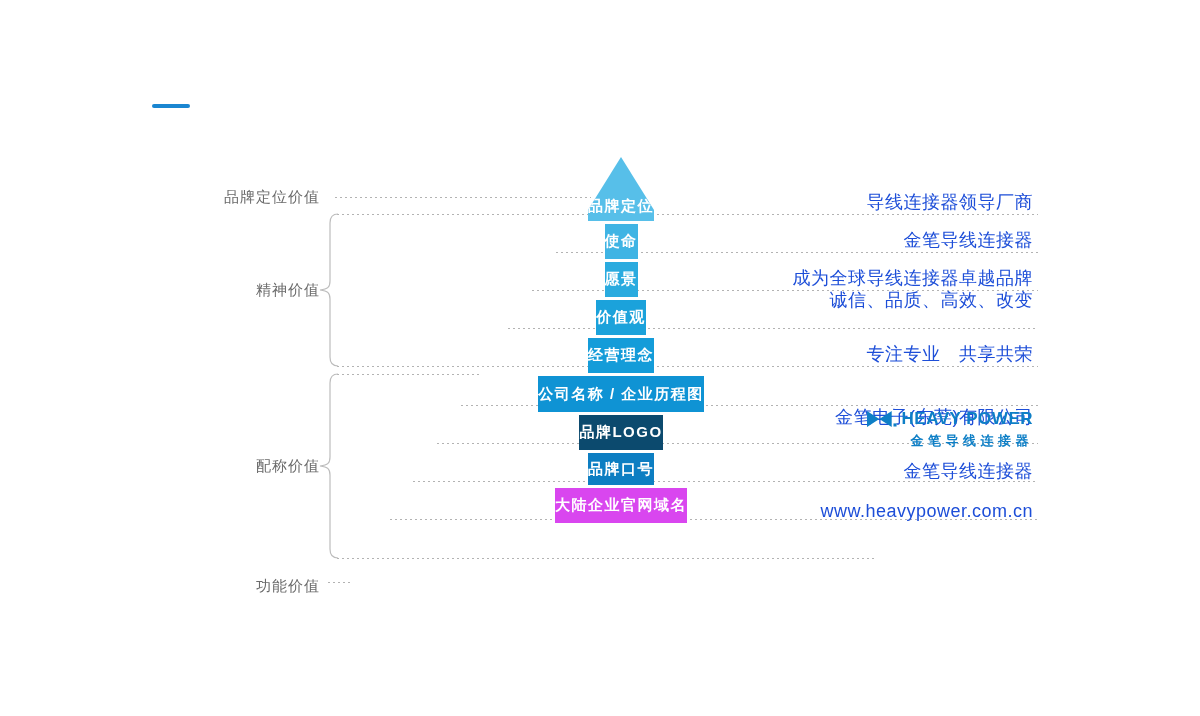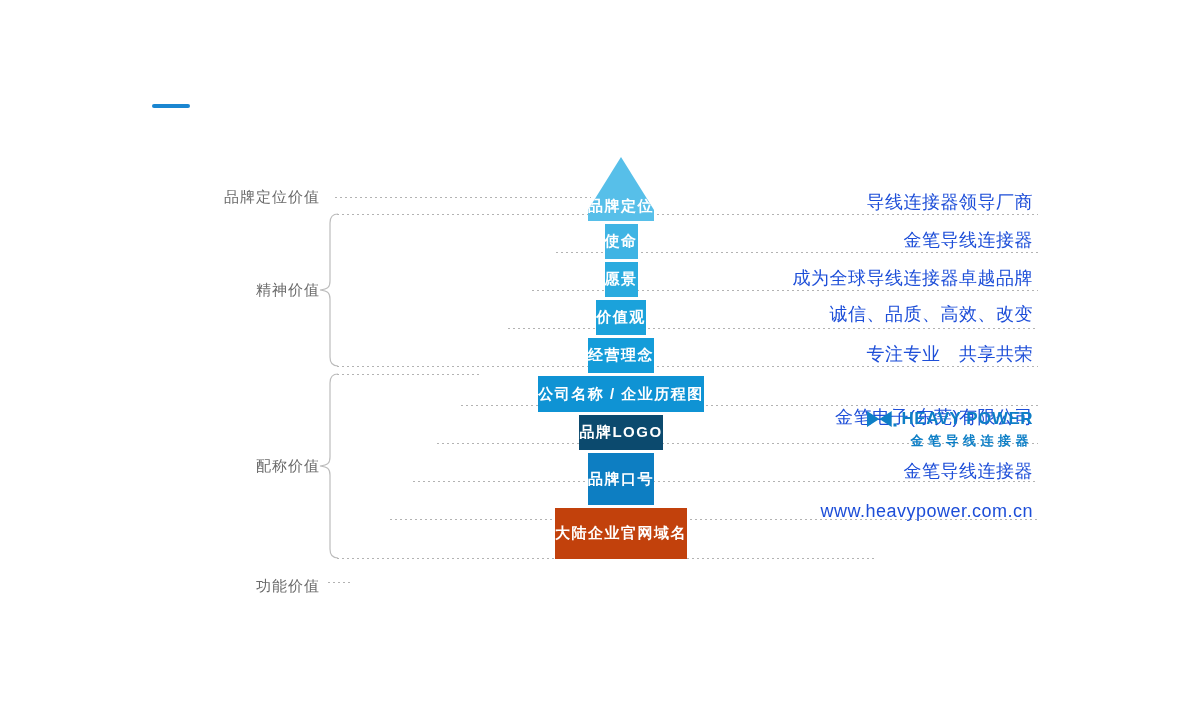--- a/index.html
+++ b/index.html
@@ -90,25 +90,25 @@
       </div>
     <div class="gap"></div>
     <div class="band" style="height: 36px; background: rgb(15, 147, 212);">
         <span>公司名称 / 企业历程图</span>
       </div>
     <div class="gap"></div>
     <div class="band" style="height: 35px; background: #0c4a6e;">
         <span>品牌LOGO</span>
       </div>
     <div class="gap"></div>
-    <div class="band" style="height: 52px; background: rgb(13, 126, 194);">
+    <div class="band" style="height: 32px; background: rgb(13, 126, 194);">
         <span>品牌口号</span>
       </div>
     <div class="gap"></div>
-    <div class="band" style="height: 51px; background: #c2410c;">
+    <div class="band" style="height: 35px; background: #d946ef;">
         <span>大陆企业官网域名</span>
       </div>
     <div class="gap"></div>
     <div class="gap"></div>
   </div>
 
   <div class="left-label" style="top:189px;">品牌定位价值</div>
   <div class="left-label" style="top:282px;">精神价值</div>
   <div class="left-label" style="top:458px;">配称价值</div>
   <div class="left-label" style="top:578px;">功能价值</div>
@@ -116,21 +116,21 @@
   <svg class="bracket-svg" style="left:318px;top:213px;" width="22" height="154" viewBox="0 0 22 154">
     <path d="M20,1 C14,1 12,4 12,10 L12,68 C12,74 10,76 2,77 C10,78 12,80 12,86 L12,144 C12,150 14,153 20,153" fill="none" stroke="#bdbdbd" stroke-width="1.2"></path>
   </svg>
   <svg class="bracket-svg" style="left:318px;top:373px;" width="22" height="186" viewBox="0 0 22 186">
     <path d="M20,1 C14,1 12,4 12,10 L12,84 C12,90 10,92 2,93 C10,94 12,96 12,102 L12,176 C12,182 14,185 20,185" fill="none" stroke="#bdbdbd" stroke-width="1.2"></path>
   </svg>
 
   <div class="right-label" style="top:193px;">导线连接器领导厂商</div>
   <div class="right-label" style="top:231px;">金笔导线连接器</div>
   <div class="right-label" style="top:269px;">成为全球导线连接器卓越品牌</div>
-  <div class="right-label" style="top:305px;margin-left:39px;">诚信、品质、高效、改变</div>
+  <div class="right-label" style="top:291px;margin-left:39px;">诚信、品质、高效、改变</div>
   <div class="right-label" style="top:345px;">专注专业　共享共荣</div>
   <div class="right-label" style="top:372px;">
     <div>金笔电子(东莞)有限公司</div>
     <div>金笔导线连接器</div>
   </div>
 
   <div class="logo-block">
     <div class="logo-row">
       <svg width="30" height="16" viewBox="0 0 34 18">
         <path d="M0,0 L14,9 L0,18 Z" fill="#0e7fc6"></path>

